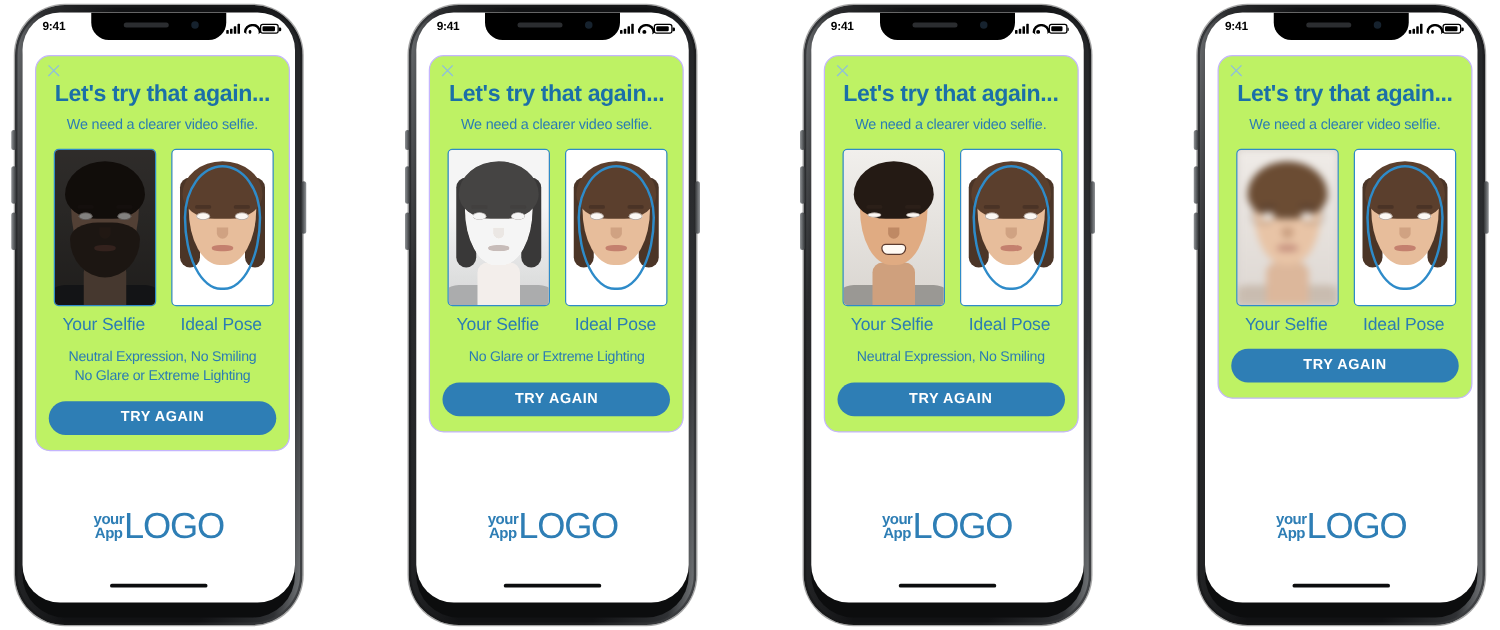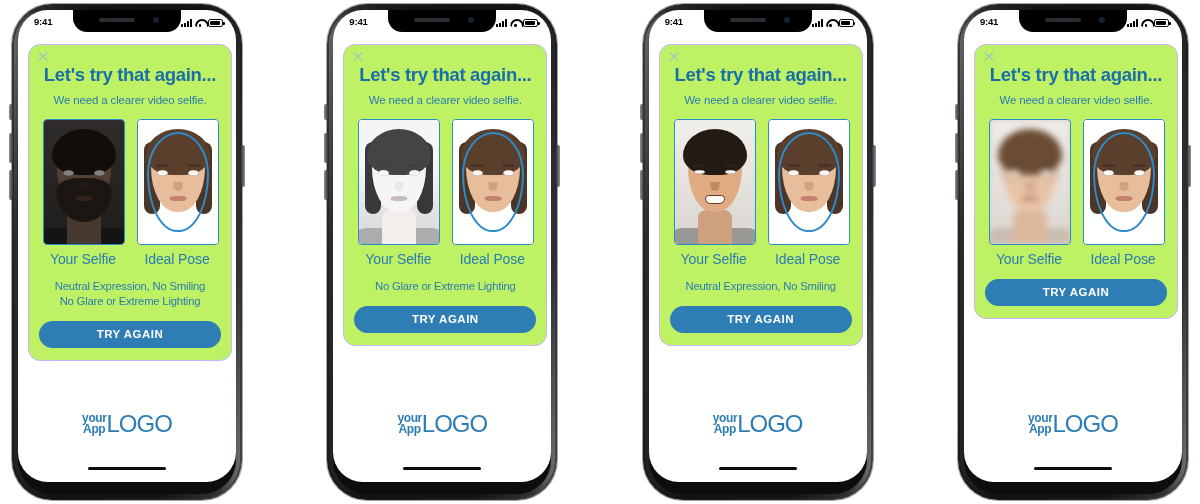--- a/index.html
+++ b/index.html
@@ -301,21 +301,21 @@
     color: #2e7eb5;
     font-weight: bold;
     font-size: 12px;
     letter-spacing: -0.4px;
     margin-right: 0px;
     padding-bottom: 1px;
   }
   .logo-stack .l2 { margin-left: 1px; }
   .logo-big {
     color: #2e7eb5;
-    font-size: 24px;
+    font-size: 29px;
     letter-spacing: -1px;
     line-height: 1;
   }
 
   .home-indicator {
     position: absolute;
     left: 50%;
     transform: translateX(-50%);
     bottom: 12px;
     width: 78px;

